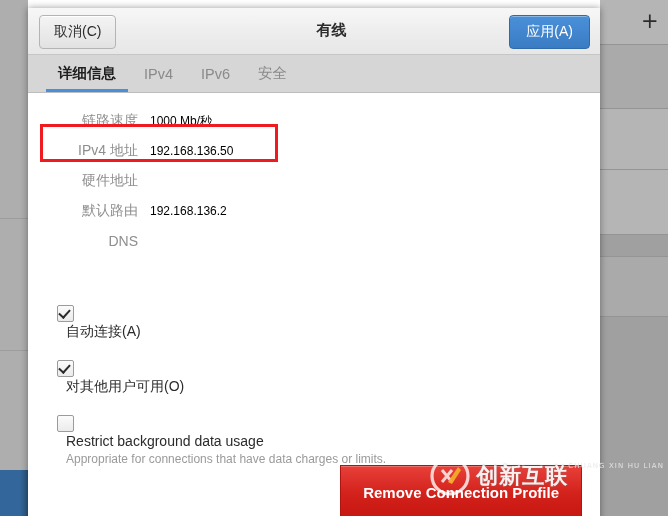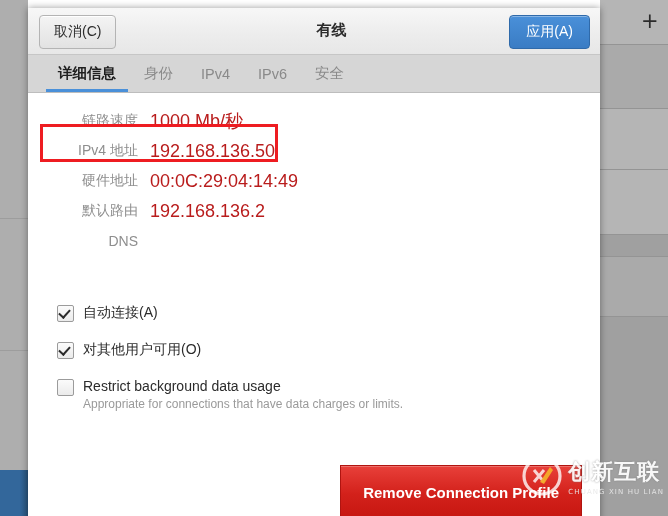--- a/index.html
+++ b/index.html
@@ -108,33 +108,33 @@
   .dlg-body { position: relative; height: 430px; background: #ffffff; }
 
   .detail-rows { position: absolute; left: 0; top: 13px; width: 100%; }
   .drow {
     display: flex; align-items: center; height: 30px;
   }
   .dlabel {
     width: 122px; text-align: right; padding-right: 12px;
     font-size: 14px; color: #8e8e8e; box-sizing: border-box;
   }
-  .dvalue { font-size: 18px; color: #b91c1c; }
+  .dvalue { font-size: 12px; color: #000000; }
 
   
   .red-box {
     position: absolute; left: 12px; top: 31px;
     width: 238px; height: 38px;
     border: 3px solid #ee1c21; box-sizing: border-box;
     pointer-events: none;
   }
 
   
   .checks { position: absolute; left: 29px; top: 210px; }
-  .chk-row { display: flex; align-items: flex-start; margin-bottom: 18px; }
+  .chk-row { display: flex; align-items: flex-start; margin-bottom: 18px; flex-direction: column; }
   .cbox {
     width: 15px; height: 15px; flex: 0 0 15px;
     border: 1px solid #9b9b9b; border-radius: 2px;
     background: linear-gradient(to bottom, #fbfbfb, #ebebeb);
     margin-top: 2px;
     position: relative;
     cursor: pointer;
   }
   .cbox.checked::after {
     content: "";
@@ -160,21 +160,21 @@
   }
 
   
   .watermark {
     position: absolute; right: 4px; bottom: 18px;
     display: flex; align-items: center;
     pointer-events: none; z-index: 40;
     opacity: 0.92;
   }
   .wm-logo { position: relative; width: 44px; height: 44px; margin-right: 4px; }
-  .wm-text { display: flex; flex-direction: column; align-items: flex-start; }
+  .wm-text { display: flex; flex-direction: row; align-items: flex-start; }
   .wm-cn {
     font-size: 22px; font-weight: bold; color: #ffffff; letter-spacing: 1px;
     text-shadow: 0 0 2px rgba(120,120,120,0.8);
     font-family: "DejaVu Sans", sans-serif;
   }
   .wm-en {
     font-size: 7px; color: #e8e8e8; letter-spacing: 1.1px; margin-top: 1px;
     font-family: "DejaVu Sans", sans-serif;
   }
 </style>
@@ -216,40 +216,38 @@
   <div id="dialog">
 
     <div class="headerbar">
       <div class="btn-cancel">取消(C)</div>
       <div class="hb-title">有线</div>
       <div class="btn-apply">应用(A)</div>
     </div>
 
     <div class="tabbar">
       <div class="tab active">详细信息</div>
-      <div class="tab">身份</div>
       <div class="tab">IPv4</div>
       <div class="tab">IPv6</div>
       <div class="tab">安全</div>
     </div>
 
     <div class="dlg-body">
 
       <div class="detail-rows">
         <div class="drow">
           <div class="dlabel">链路速度</div>
           <div class="dvalue">1000 Mb/秒</div>
         </div>
         <div class="drow">
           <div class="dlabel">IPv4 地址</div>
           <div class="dvalue">192.168.136.50</div>
         </div>
         <div class="drow">
           <div class="dlabel">硬件地址</div>
-          <div class="dvalue">00:0C:29:04:14:49</div>
         </div>
         <div class="drow">
           <div class="dlabel">默认路由</div>
           <div class="dvalue">192.168.136.2</div>
         </div>
         <div class="drow">
           <div class="dlabel">DNS</div>
           <div class="dvalue"></div>
         </div>
       </div>

